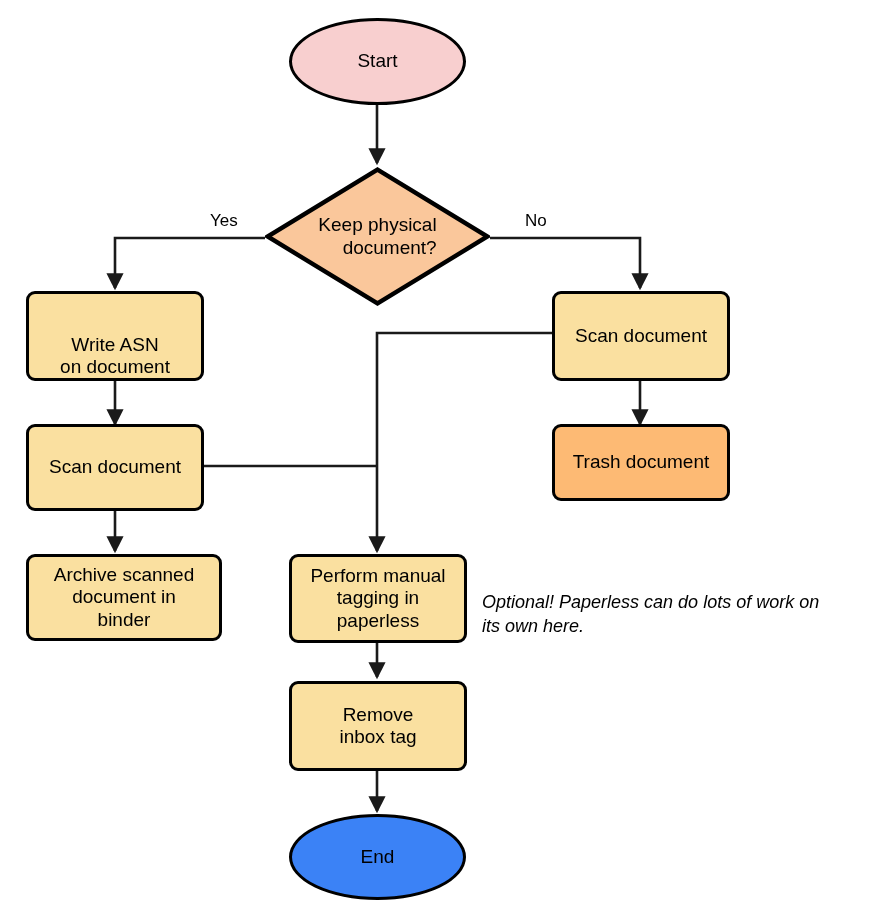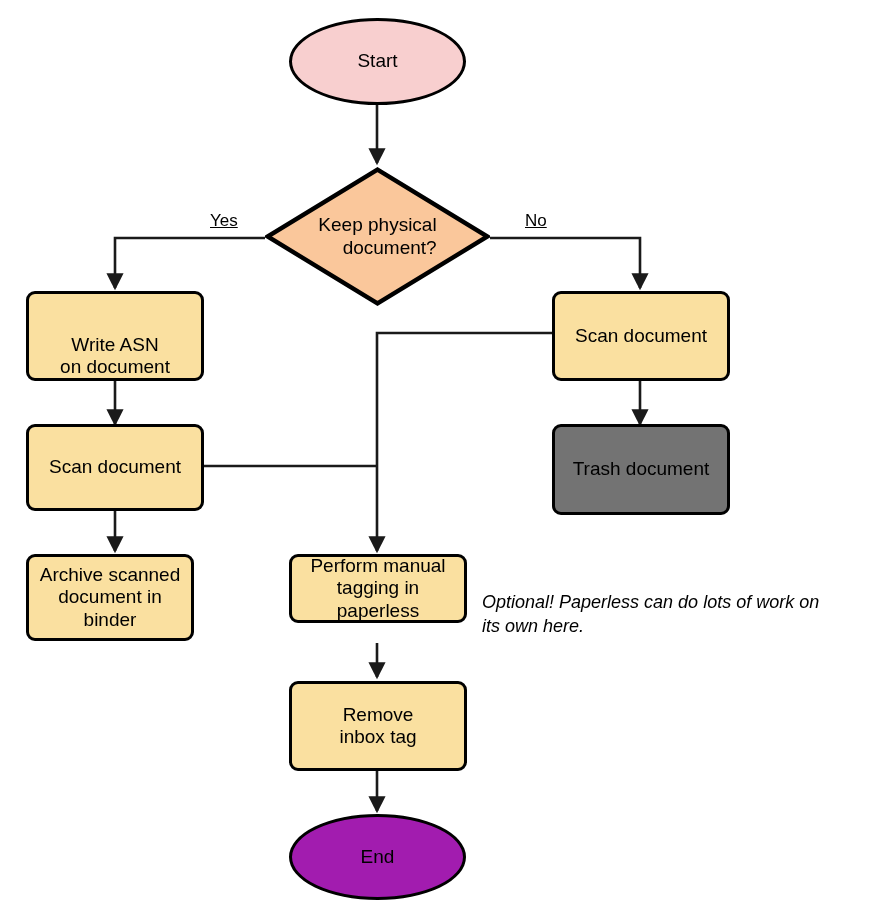--- a/index.html
+++ b/index.html
@@ -68,21 +68,20 @@
     font-size: 19px;
     color: #000000;
     line-height: 1.16;
     white-space: pre-line;
   }
   .edge-label {
     position: absolute;
     font-size: 17px;
     color: #000000;
     white-space: nowrap;
-    text-decoration: underline;
   }
   .annotation {
     position: absolute;
     font-size: 18px;
     font-style: italic;
     color: #000000;
     line-height: 1.35;
     white-space: pre-line;
   }
 </style>
@@ -139,45 +138,45 @@
 
   <div class="node process" style="left:26px; top:291px; width:178px; height:90px; background:#FAE0A0;align-items:flex-end;">
     <span>Write ASN
 on document</span>
   </div>
 
   <div class="node process" style="left:26px; top:424px; width:178px; height:87px; background:#FAE0A0;">
     <span>Scan document</span>
   </div>
 
-  <div class="node process" style="left:26px; top:554px; width:168px; height:87px; background:#FAE0A0;">
+  <div class="node process" style="left:26px; top:554px; width:196px; height:87px; background:#FAE0A0;">
     <span>Archive scanned
 document in
 binder</span>
   </div>
 
   <div class="node process" style="left:552px; top:291px; width:178px; height:90px; background:#FAE0A0;">
     <span>Scan document</span>
   </div>
 
-  <div class="node process" style="left:552px; top:424px; width:178px; height:91px; background:#737373;">
+  <div class="node process" style="left:552px; top:424px; width:178px; height:77px; background:#fdba74;">
     <span>Trash document</span>
   </div>
 
-  <div class="node process" style="left:289px; top:554px; width:178px; height:69px; background:#FAE0A0;">
+  <div class="node process" style="left:289px; top:554px; width:178px; height:89px; background:#FAE0A0;">
     <span>Perform manual
 tagging in
 paperless</span>
   </div>
 
   <div class="node process" style="left:289px; top:681px; width:178px; height:90px; background:#FAE0A0;">
     <span>Remove
 inbox tag</span>
   </div>
 
-  <div class="node terminator" style="left:289px; top:814px; width:177px; height:86px; background:#a21caf;">
+  <div class="node terminator" style="left:289px; top:814px; width:177px; height:86px; background:#3b82f6;">
     <span>End</span>
   </div>
 
   <div class="annotation" style="left:482px; top:590px; width:410px;">Optional! Paperless can do lots of work on
 its own here.</div>
 
 </div>
 
 </body></html>

